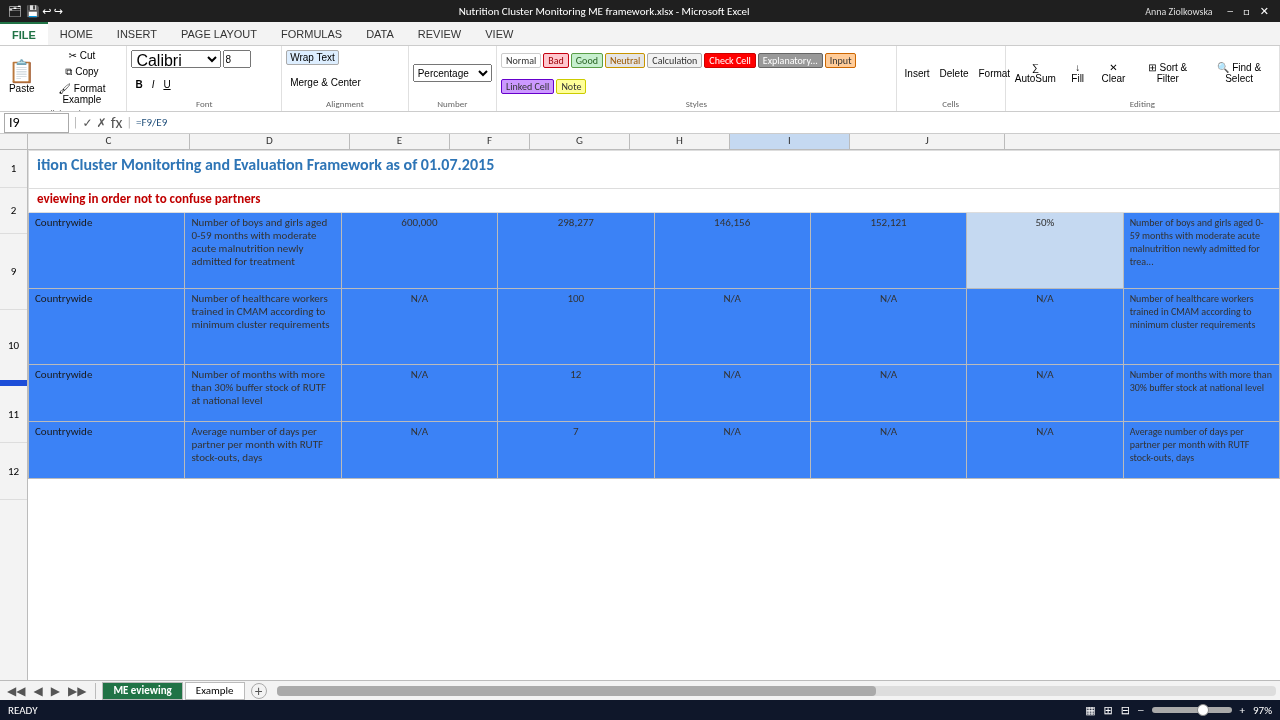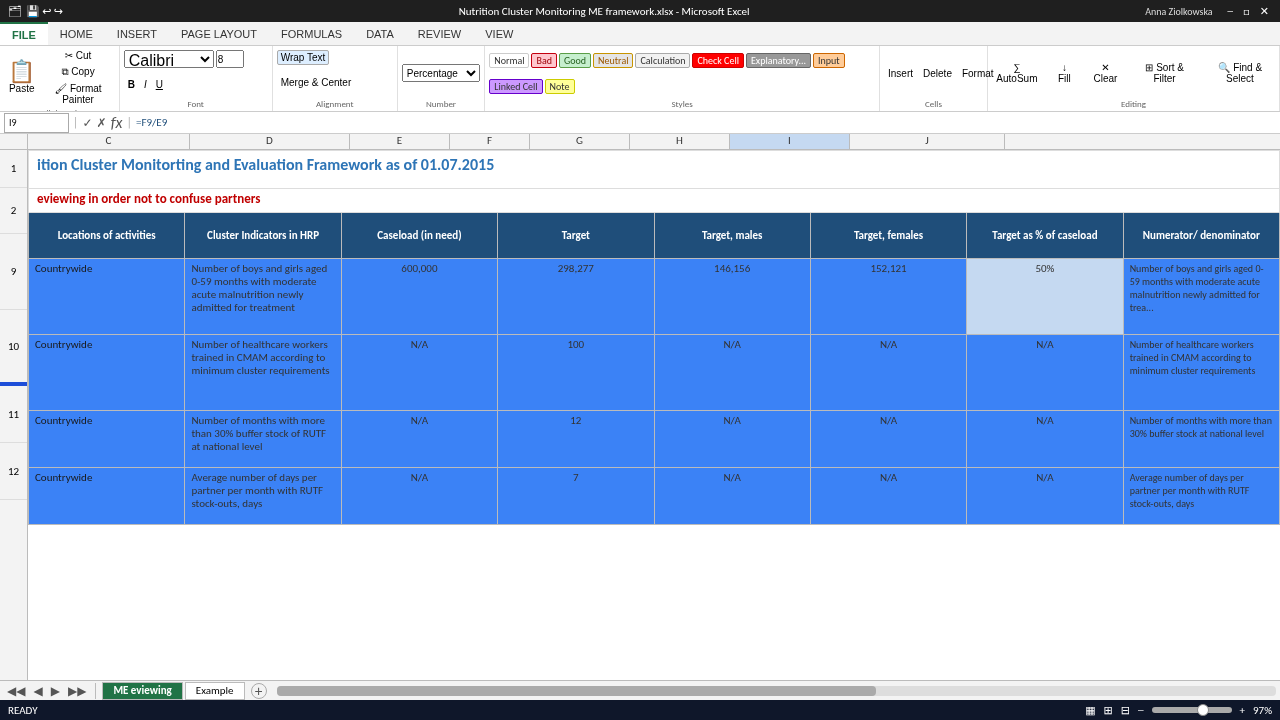--- a/index.html
+++ b/index.html
@@ -31,21 +31,21 @@
     .number-cell { text-align: center; }
     .center-cell { text-align: center; }
     .rtab { padding: 4px 12px; font-size: 11px; cursor: pointer; background: transparent; border: none; color: #333; }
     .rtab.active { background: white; color: #217346; font-weight: bold; border-top: 2px solid #217346; }
     .rgroup { display: flex; flex-direction: column; border-right: 1px solid #e0e0e0; padding: 2px 4px; min-width: 50px; }
     .rgroup-items { display: flex; gap: 2px; flex: 1; align-items: center; }
     .rgroup-label { font-size: 9px; text-align: center; color: #666; }
     .rbtn { border: 1px solid transparent; border-radius: 2px; background: none; cursor: pointer; padding: 1px 3px; font-size: 10px; display: flex; flex-direction: column; align-items: center; }
     .rbig { font-size: 22px; line-height: 1; }
 
-    .name-box { border: 1px solid #aaa; width: 65px; height: 20px; font-size: 10px; padding: 1px 4px; font-family: Calibri; }
+    .name-box { border: 1px solid #aaa; width: 65px; height: 20px; font-size: 14px; padding: 1px 4px; font-family: Calibri; }
 
     .style-good { background: #c6efce; color: #276221; border: 1px solid #5a9e47; border-radius: 2px; padding: 0 4px; font-size: 10px; }
     .style-bad { background: #ffc7ce; color: #9c0006; border: 1px solid #c5000f; border-radius: 2px; padding: 0 4px; font-size: 10px; }
     .style-neutral { background: #e5e5e5; color: #9c5700; border: 1px solid #c89500; border-radius: 2px; padding: 0 4px; font-size: 10px; }
     .style-normal { background: #fff; color: #333; border: 1px solid #ccc; border-radius: 2px; padding: 0 4px; font-size: 10px; }
     .style-check { background: #ff0000; color: white; border: 1px solid #cc0000; border-radius: 2px; padding: 0 4px; font-size: 10px; }
     .style-input { background: #ffcc99; color: #333; border: 1px solid #cc6600; border-radius: 2px; padding: 0 4px; font-size: 10px; }
     .style-linked { background: #cc99ff; color: #333; border: 1px solid #6600cc; border-radius: 2px; padding: 0 4px; font-size: 10px; }
     .style-calc { background: #f2f2f2; color: #333; border: 1px solid #aaa; border-radius: 2px; padding: 0 4px; font-size: 10px; }
     .style-note { background: #ffff99; color: #333; border: 1px solid #cccc00; border-radius: 2px; padding: 0 4px; font-size: 10px; }
@@ -88,21 +88,21 @@
         <span>Paste</span>
       </button>
       <div style="display:flex;flex-direction:column;gap:1px;">
         <button class="rbtn">
             <span>✂ Cut</span>
           </button>
         <button class="rbtn">
             <span>⧉ Copy</span>
           </button>
         <button class="rbtn">
-            <span>🖌 Format Painter</span>
+            <span>🖌 Format Example</span>
           </button>
       </div>
     </div>
     <div class="rgroup-label">Clipboard</div>
   </div>
 
   <div class="rgroup">
     <div class="rgroup-items" style="flex-wrap:wrap; gap:2px; align-items:flex-start; padding-top:2px;">
       <select style="font-size:16px; width:90px; height:18px;">
         <option>Calibri</option>
@@ -163,21 +163,21 @@
           <span>Delete</span>
         </button>
       <button class="rbtn">
           <span>Format</span>
         </button>
     </div>
     <div class="rgroup-label">Cells</div>
   </div>
 
   <div class="rgroup">
-    <div class="rgroup-items" style="gap:10px;">
+    <div class="rgroup-items" style="gap:4px;">
       <button class="rbtn">
           <span>∑ AutoSum</span>
         </button>
       <button class="rbtn">
           <span>↓ Fill</span>
         </button>
       <button class="rbtn">
           <span>✕ Clear</span>
         </button>
       <button class="rbtn">
@@ -189,21 +189,21 @@
     </div>
     <div class="rgroup-label">Editing</div>
   </div>
 </div>
 
 <div style="display:flex; align-items:center; background:white; border-bottom:1px solid #ccc; height:22px; padding:0 4px; gap:4px;">
   <input type="text" class="name-box" value="I9" style="">
   <span style="color:#999;">│</span>
   <span style="cursor:pointer; color:#555; font-size:12px;">✓</span>
   <span style="cursor:pointer; color:#555; font-size:12px;">✗</span>
-  <span style="cursor:pointer; color:#555; font-size:16px; font-style:italic;">fx</span>
+  <span style="cursor:pointer; color:#555; font-size:16px; ">fx</span>
   <span style="color:#999;">│</span>
   <input type="text" style="flex: 1 1 0%; border: none; outline: none; font-family: Calibri; font-size: 11px; color: rgb(31, 78, 122);" value="=F9/E9">
 </div>
 
 <div style="display:flex; flex-direction:column; height:calc(720px - 22px - 24px - 66px - 22px - 20px - 20px); background:white;">
 
   <div style="display:flex; background:#f3f3f3; border-bottom:1px solid #bbb; height:16px; flex-shrink:0;">
     <div style="width:28px; border-right:1px solid #bbb; flex-shrink:0;"></div>
     <div style="width:162px; text-align:center; font-size:11px; color:#333; border-right:1px solid #bbb;">C</div>
     <div style="width:160px; text-align:center; font-size:11px; color:#333; border-right:1px solid #bbb;">D</div>
@@ -214,51 +214,41 @@
     <div style="width:120px; text-align:center; font-size:11px; color:#333; border-right:1px solid #bbb; background:#c5d9f1;">I</div>
     <div style="width:155px; text-align:center; font-size:11px; color:#333; border-right:1px solid #bbb;">J</div>
   </div>
 
   <div style="display:flex; flex:1; overflow:hidden;">
 
     <div style="width:28px; background:#f3f3f3; border-right:1px solid #bbb; flex-shrink:0;">
       <div style="height:38px; text-align:center; font-size:11px; border-bottom:1px solid #ddd; display:flex; align-items:center; justify-content:center;">1</div>
       <div style="height:46px; text-align:center; font-size:11px; border-bottom:1px solid #ddd; display:flex; align-items:center; justify-content:center;">2</div>
       <div style="height:76px; text-align:center; font-size:11px; border-bottom:1px solid #ddd; display:flex; align-items:center; justify-content:center;">9</div>
-      <div style="height:76px; text-align:center; font-size:11px; border-bottom:4px solid #1d4ed8; display:flex; align-items:center; justify-content:center;">10</div>
+      <div style="height:76px; text-align:center; font-size:11px; border-bottom:6px solid #1d4ed8; display:flex; align-items:center; justify-content:center;">10</div>
       <div style="height:57px; text-align:center; font-size:11px; border-bottom:1px solid #ddd; display:flex; align-items:center; justify-content:center;">11</div>
       <div style="height:57px; text-align:center; font-size:11px; border-bottom:1px solid #ddd; display:flex; align-items:center; justify-content:center;">12</div>
     </div>
 
     <div style="flex:1; overflow:hidden;">
       <table class="excel-table">
 
         <tbody>
             <tr style="height:38px;">
           <td colspan="8" style="border:1px solid #ddd; padding:4px 8px; background:white;">
             <span class="main-title">ition Cluster Monitorting and Evaluation Framework as of 01.07.2015</span>
           </td>
         </tr>
 
         <tr style="height:24px;">
           <td colspan="8" style="border:1px solid #ddd; padding:2px 8px; background:white;">
             <span class="sub-title">eviewing in order not to confuse partners</span>
           </td>
         </tr>
 
-        <tr class="header-row" style="height:46px;">
-          <td style="width:162px;">Locations of activities</td>
-          <td style="width:160px;">Cluster Indicators in HRP</td>
-          <td style="width:100px;">Caseload (in need)</td>
-          <td style="width:80px;">Target</td>
-          <td style="width:100px;">Target, males</td>
-          <td style="width:100px;">Target, females</td>
-          <td style="width:120px;">Target as % of caseload</td>
-          <td style="width:155px; overflow:hidden;">Numerator/ denominator</td>
-        </tr>
 
         <tr class="data-row" style="height:76px;">
           <td>Countrywide</td>
           <td>Number of boys and girls aged 0-59 months with moderate acute malnutrition newly admitted for treatment</td>
           <td class="number-cell">600,000</td>
           <td class="number-cell">298,277</td>
           <td class="number-cell">146,156</td>
           <td class="number-cell" style="position:relative;margin-top:43px;">152,121</td>
           <td class="number-cell highlight-cell">50%</td>
           <td style="overflow:hidden; font-size:10px;">Number of boys and girls aged 0-59 months with moderate acute malnutrition newly admitted for trea...</td>

